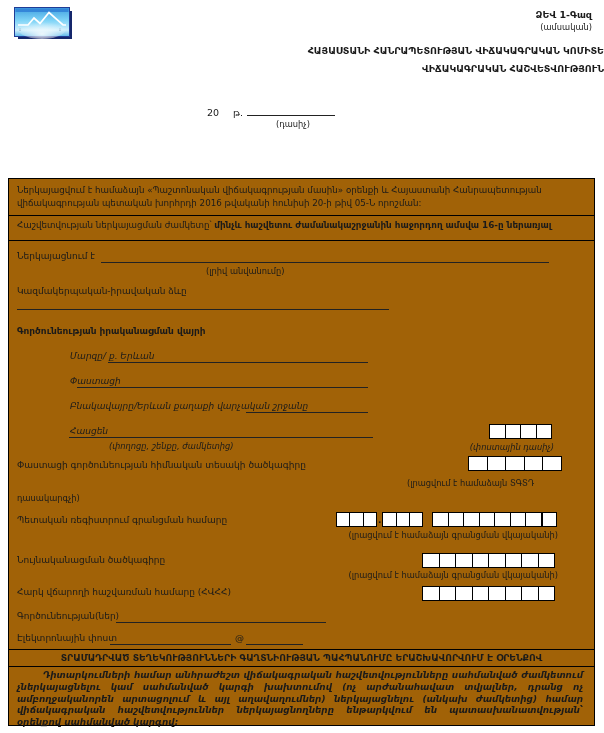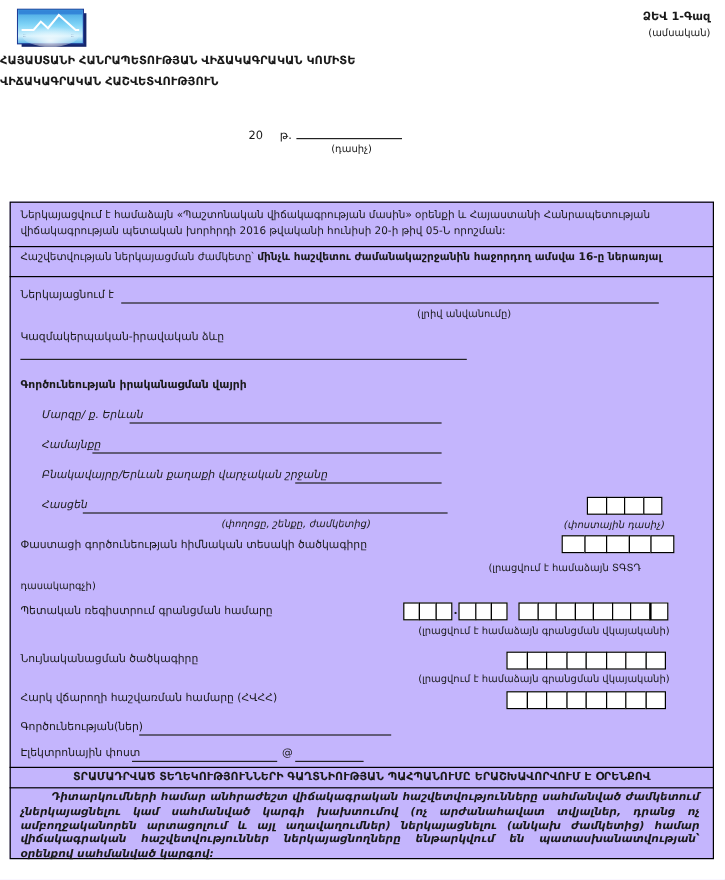--- a/index.html
+++ b/index.html
@@ -6,44 +6,44 @@
   .page {
     position:relative; width:604px; height:733px; background:#ffffff;
     color:#1a1a1a; font-family:"DejaVu Sans", sans-serif; font-size:9px;
     overflow:hidden;
   }
   
   .logo { position:absolute; left:14px; top:7px; width:60px; height:34px; }
   .form-code { position:absolute; right:12px; top:9px; text-align:right; line-height:12px; }
   .form-code .code { font-weight:bold; font-size:9.5px; }
   .form-code .note { font-size:8.3px; }
-  .titles { position:absolute; left:0; right:0; top:45px; text-align:left; font-weight:bold; font-size:9.5px; }
+  .titles { position:absolute; left:0; right:0; top:45px; text-align:right; font-weight:bold; font-size:9.5px; }
   .titles .t1 { margin-bottom:6px; }
   .titles .t2, .titles .t3 { line-height:13px; }
   .date-line { position:absolute; left:207px; top:104px; font-size:9.5px; }
   .date-line .yr-gap { display:inline-block; width:14px; }
   .date-line .month-line { display:inline-block; width:88px; border-bottom:1px solid #222; height:11px; margin-left:4px; }
   .month-hint { position:absolute; left:249px; top:119px; width:88px; text-align:center; font-size:8.3px; }
 
   
   .form-box {
-    position:absolute; left:8px; top:168px; width:587px; height:548px;
-    border:1.5px solid #000; background:#c4b5fd; box-sizing:border-box;
+    position:absolute; left:8px; top:178px; width:587px; height:548px;
+    border:1.5px solid #000; background:#a16207; box-sizing:border-box;
   }
   .hline { position:absolute; left:-1px; right:-1px; height:0; border-top:1px solid #000; }
   .legal { position:absolute; top:5px; left:8px; width:560px; font-size:8.7px; line-height:1.45; }
   .deadline { position:absolute; top:41px; left:8px; width:572px; font-size:8.7px; }
   .deadline b { font-size:8.8px; }
 
   .lbl { position:absolute; white-space:nowrap; font-size:9px; }
-  .lbl.it { font-style:italic; }
+  .lbl.it { font-style:italic;margin-left:35px; }
   .lbl.bold { font-weight:bold; }
   .hint { position:absolute; font-size:8.3px; white-space:nowrap; }
   .hint.it { font-style:italic; }
-  .hint.ctr { text-align:right; white-space:normal; }
+  .hint.ctr { text-align:left; white-space:normal; }
   .hint.rt { text-align:right; }
   .fill { position:absolute; height:0; border-bottom:1px solid #222; }
 
   
   .cells { position:absolute; display:flex; align-items:flex-end; }
   .cell { height:15px; background:#fff; border:1px solid #000; box-sizing:border-box; }
   .cell + .cell { margin-left:-1px; }
   .w13 .cell { width:14.3px; }
   .w15 .cell { width:16.5px; }
   .w16 .cell { width:17.5px; }
@@ -119,21 +119,21 @@
     <div class="hint ctr" style="left:197px; top:87px; width:220px">(լրիվ անվանումը)</div>
 
     <span class="lbl" style="left:8px; top:107px">Կազմակերպական-իրավական ձևը</span>
     <div class="fill" style="left:8px; top:130px; width:372px"></div>
 
     <span class="lbl bold" style="left:8px; top:147px">Գործունեության իրականացման վայրի</span>
 
     <span class="lbl it" style="left:26px; top:172px">Մարզը/ ք. Երևան</span>
     <div class="fill" style="left:99px; top:183px; width:260px"></div>
 
-    <span class="lbl it" style="left:26px; top:197px">Համայնքը</span>
+    <span class="lbl it" style="left:26px; top:197px">Փաստացի</span>
     <div class="fill" style="left:68px; top:208px; width:291px"></div>
 
     <span class="lbl it" style="left:26px; top:222px">Բնակավայրը/Երևան քաղաքի վարչական շրջանը</span>
     <div class="fill" style="left:237px; top:233px; width:122px"></div>
 
     <span class="lbl it" style="left:26px; top:247px">Հասցեն</span>
     <div class="fill" style="left:60px; top:258px; width:304px"></div>
     <div class="hint it ctr" style="left:100px; top:262px; width:200px">(փողոցը, շենքը, ժամկետից)</div>
 
     <div class="cells w15" style="left:480px; top:245px">

